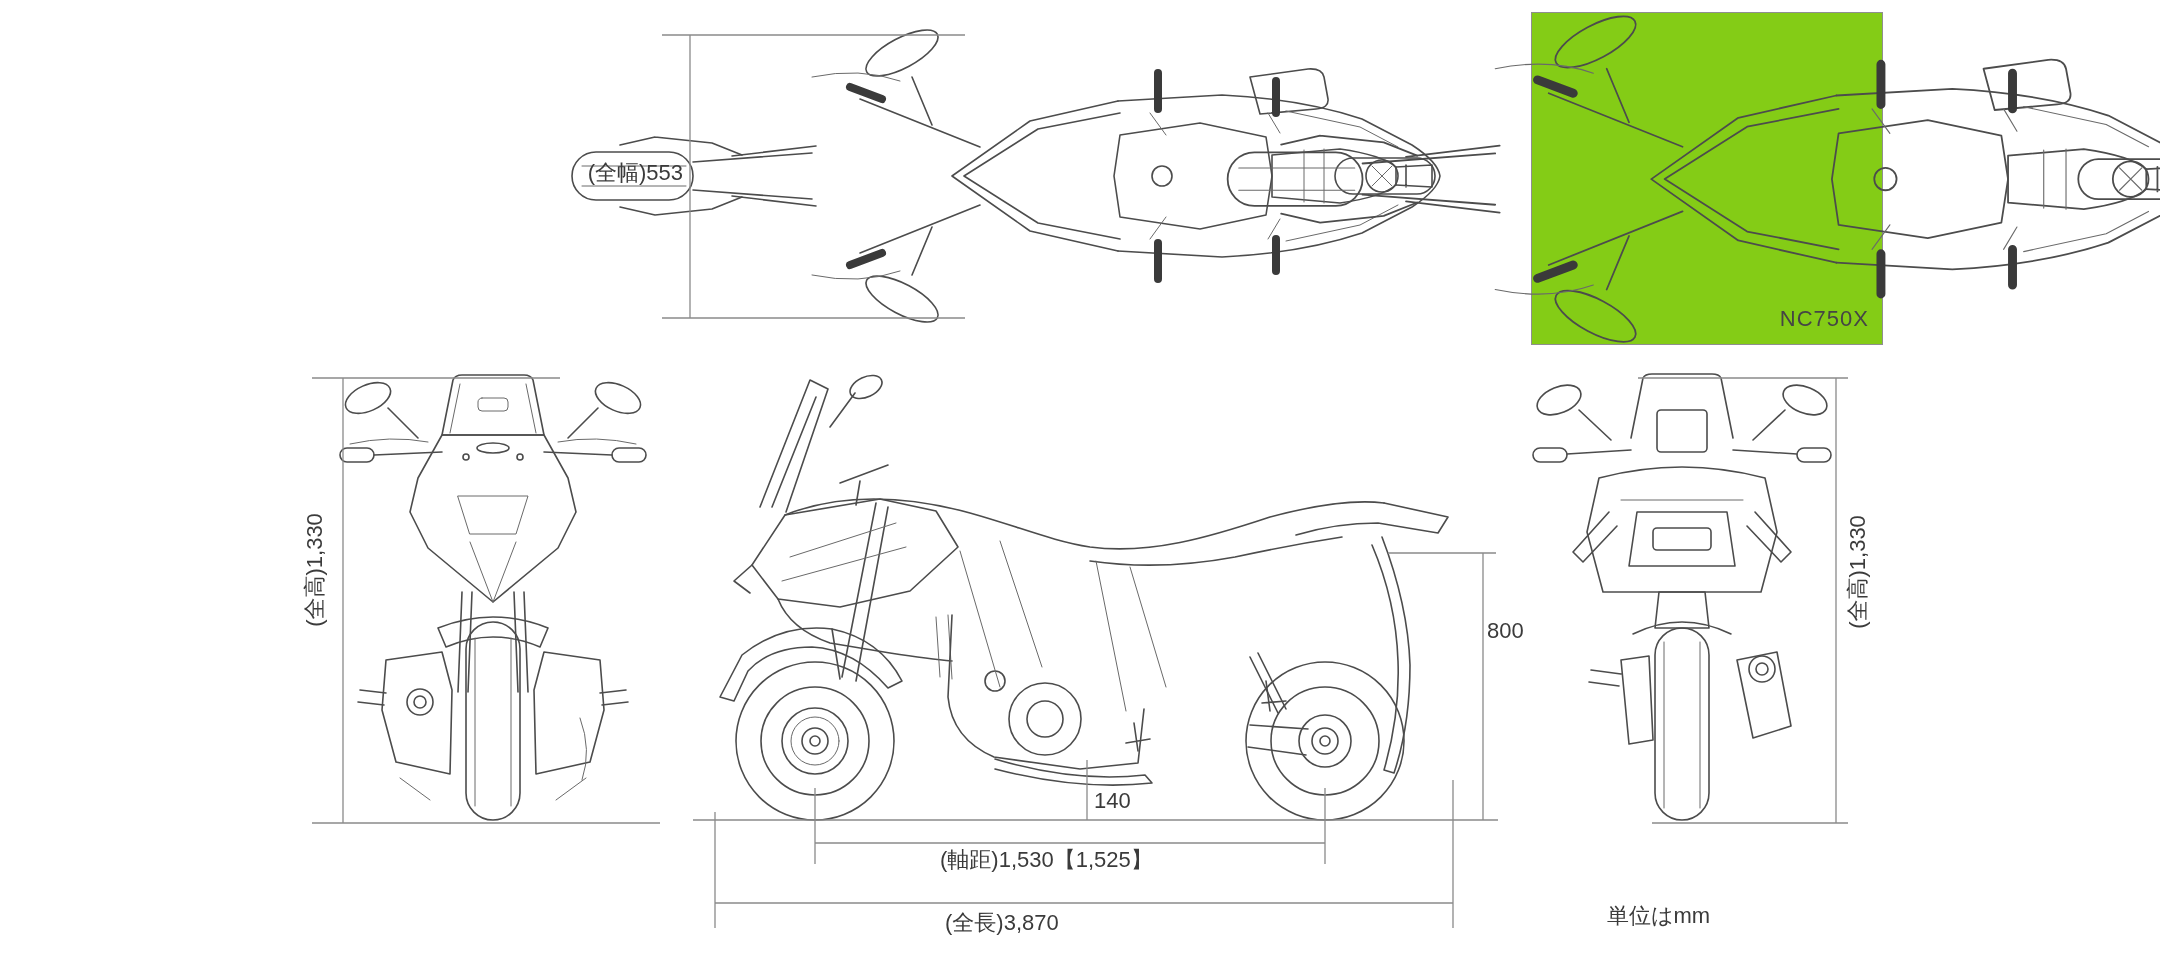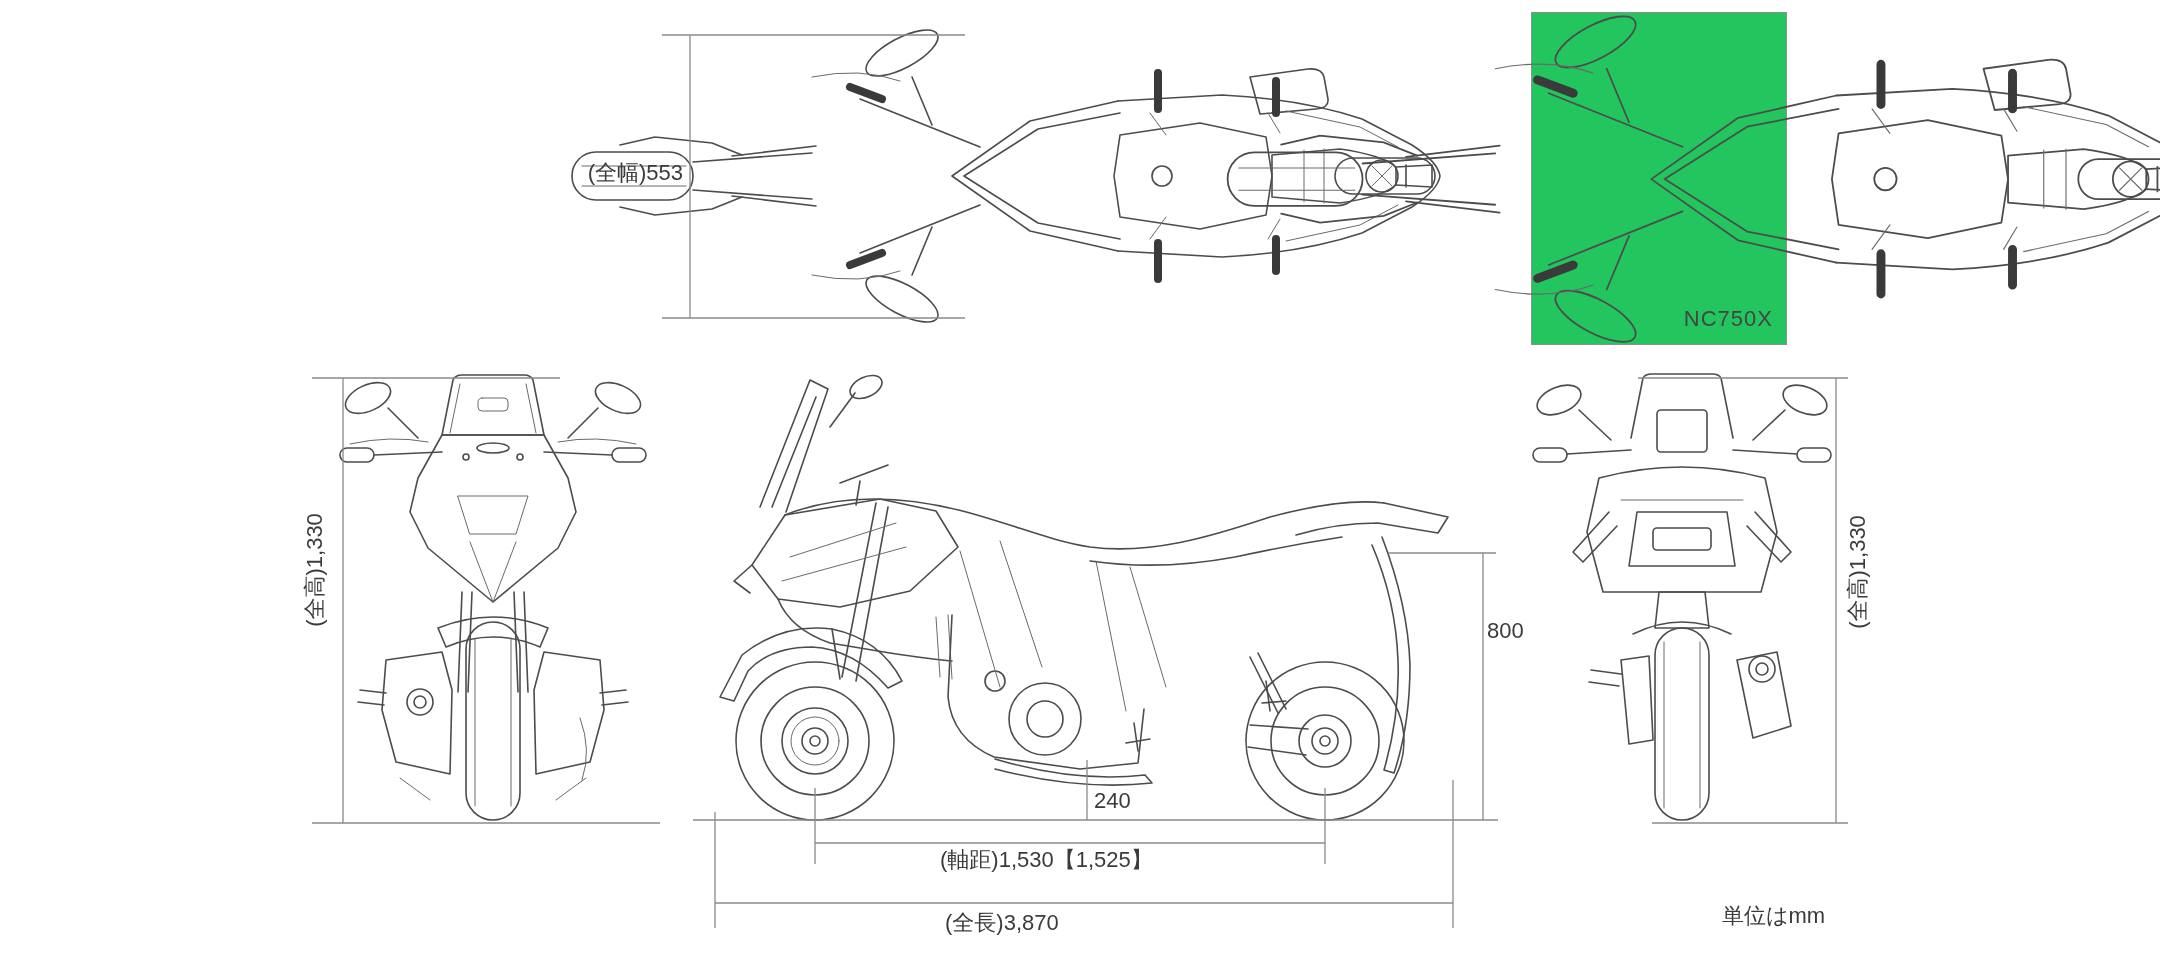--- a/index.html
+++ b/index.html
@@ -18,22 +18,22 @@
   svg{position:absolute;overflow:visible;}
   .art *{stroke:var(--line-art);fill:none;stroke-width:1.6;stroke-linecap:round;stroke-linejoin:round;}
   .art .fine{stroke-width:1;stroke:#6a6a6a;}
   .art .thick{stroke-width:8;stroke:#3a3a3a;}
   .dim *{stroke:var(--dimension-line);fill:none;stroke-width:1.3;}
   .lbl{position:absolute;font-size:22px;line-height:26px;color:var(--text);white-space:nowrap;text-align:center;}
   .lbl.c{text-align:left;}
   .lbl.r{text-align:right;}
   .vert{transform:rotate(-90deg);transform-origin:center center;text-align:center;}
   .inset-box{
-    position:absolute;left:1531px;top:12px;width:256px;height:333px;
-    border:1.5px solid #8f8f8f;box-sizing:border-box;background:#22c55e;
+    position:absolute;left:1531px;top:12px;width:352px;height:333px;
+    border:1.5px solid #8f8f8f;box-sizing:border-box;background:#84cc16;
   }
   .inset-box svg{left:0;top:0;}
   .model-lbl{position:absolute;right:13px;top:293px;font-size:22px;letter-spacing:1px;color:#454545;}
 </style>
 </head>
 <body>
 
 <div class="canvas">
 
   <svg class="art" style="left:560px;top:15px" width="900" height="320" viewBox="0 0 900 320">
@@ -242,23 +242,23 @@
 
     <path d="M1836 378 L1836 823 M1638 378 L1848 378 M1652 823 L1848 823"></path>
   </svg>
 
   <div class="lbl r" style="left:483px;top:160px;width:200px">(全幅)553</div>
 
   <div class="lbl vert" style="left:230px;top:557px;width:170px">(全高)1,330</div>
 
   <div class="lbl" style="left:1487px;top:618px">800</div>
 
-  <div class="lbl" style="left:1094px;top:788px">240</div>
+  <div class="lbl" style="left:1094px;top:788px">140</div>
 
   <div class="lbl c" style="left:940px;top:847px;width:300px">(軸距)1,530【1,525】</div>
 
   <div class="lbl c" style="left:945px;top:910px;width:300px">(全長)3,870</div>
 
   <div class="lbl vert" style="left:1773px;top:559px;width:170px">(全高)1,330</div>
 
-  <div class="lbl" style="left:1722px;top:903px">単位はmm</div>
+  <div class="lbl" style="left:1607px;top:903px">単位はmm</div>
 
 </div>
 
 </body></html>

